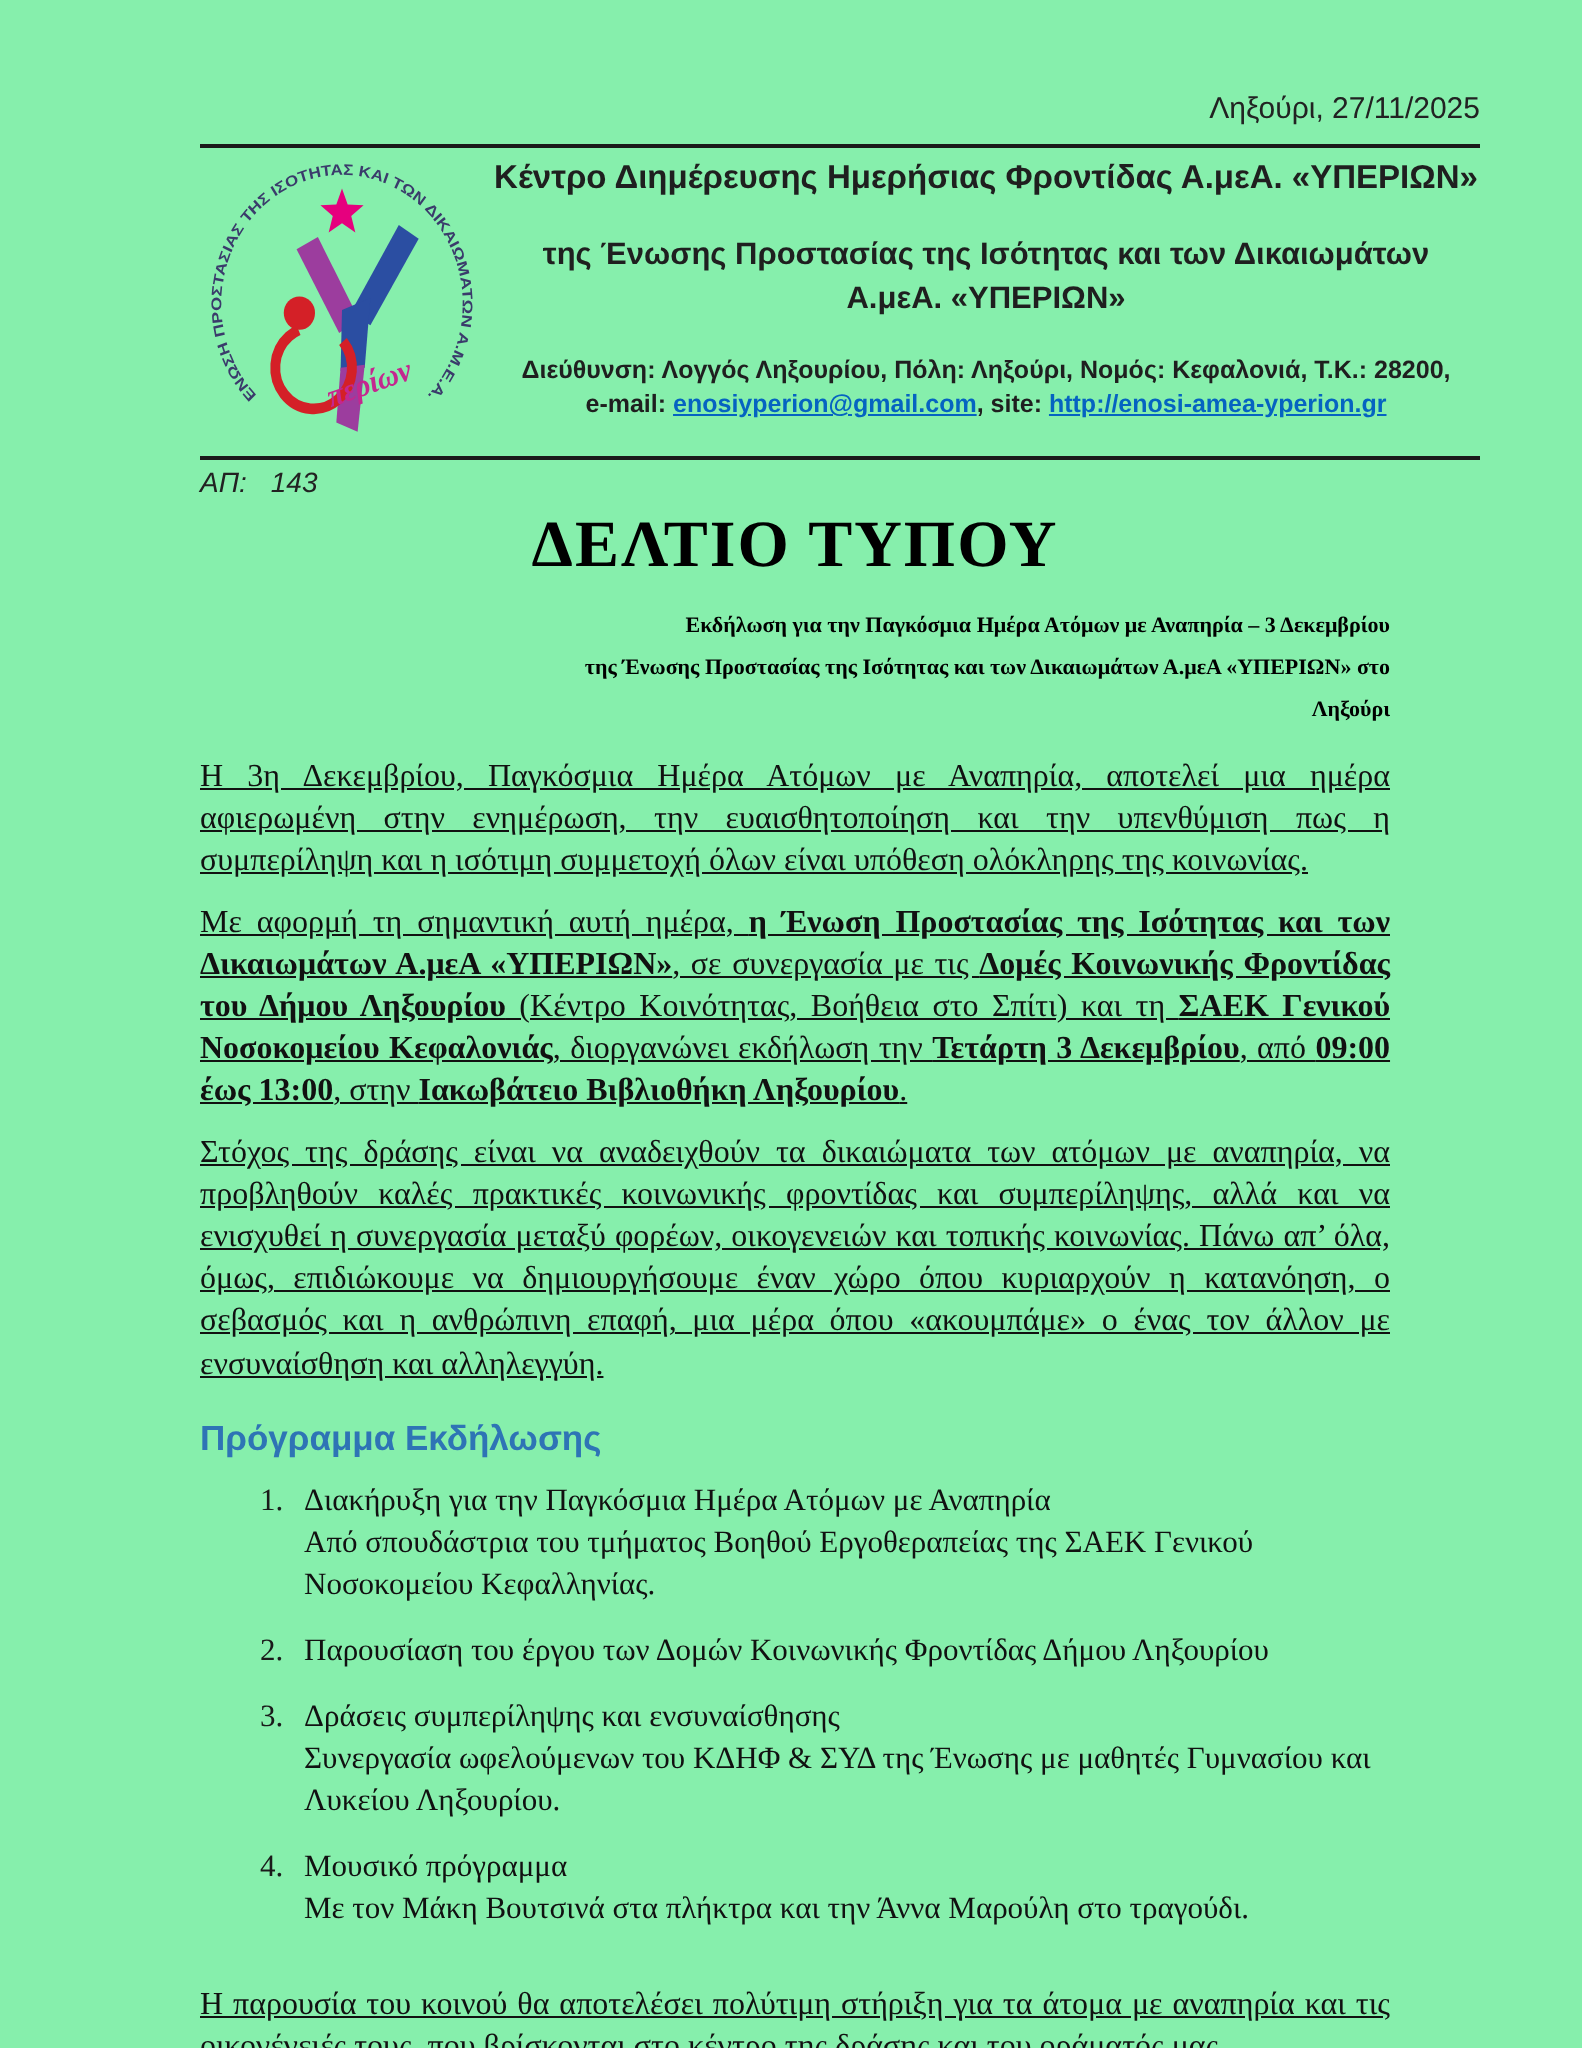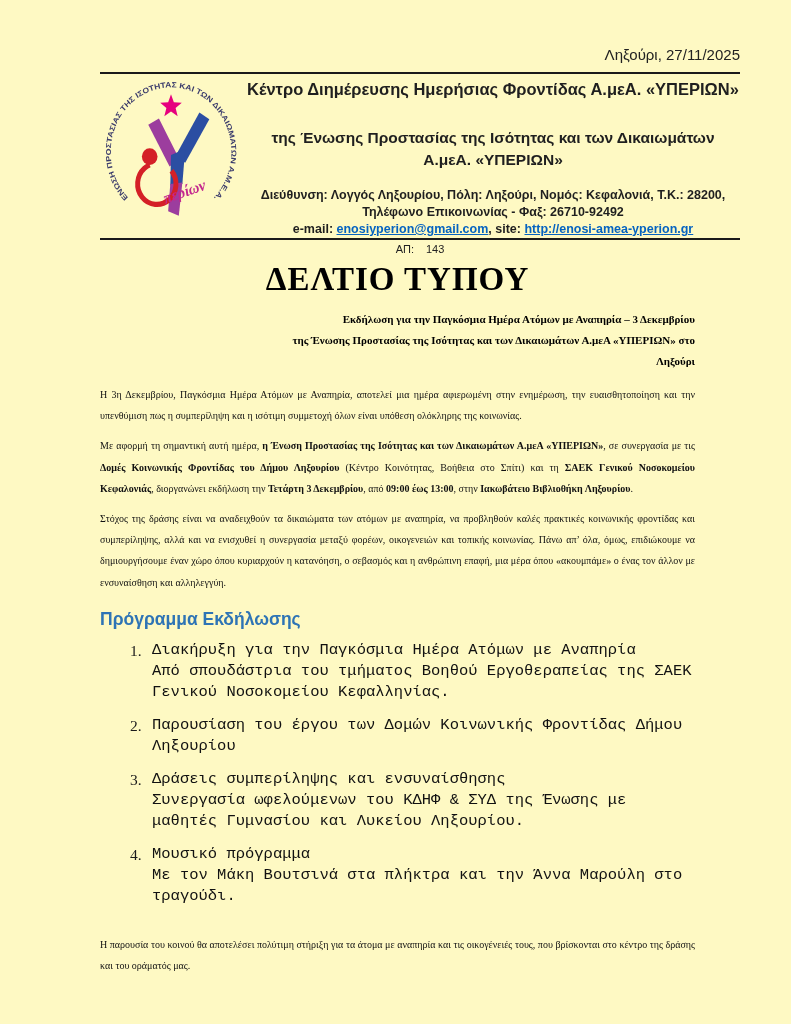--- a/index.html
+++ b/index.html
@@ -7,69 +7,70 @@
     --link-blue:#0563C1;
     --logo-star:#E6007E;
     --logo-purple:#9C3D9E;
     --logo-blue:#2B4EA2;
     --logo-red:#D42027;
     --logo-script:#C4278F;
     --logo-ring:#3A3B6B;
   }
   html,body{margin:0;padding:0;background:#ffffff;}
   .page{
-    width:791px;height:1024px;background:#fef9c3;overflow:hidden;
+    width:791px;height:1024px;background:#86efac;overflow:hidden;
     font-family:"Liberation Serif",serif;color:#1a1a1a;box-sizing:border-box;
     padding-top:46px;position:relative;
   }
   .date-line{
     margin:0 51px 0 100px;text-align:right;
     font-family:"Liberation Sans",sans-serif;font-size:15px;color:#222;
   }
   .rule{height:0;border-top:2px solid #1a1a1a;margin:0 51px 0 100px;}
   .rule-top{margin-top:9px;}
   .header{display:flex;margin:0 51px 0 100px;align-items:flex-start;}
   .logo-box{width:146px;flex:0 0 146px;padding-top:2px;}
   .logo-box svg{display:block;}
   .header-text{flex:1;text-align:center;font-family:"Liberation Sans",sans-serif;color:#1f1f1f;}
   .center-title{font-size:16.5px;font-weight:bold;margin-top:6px;}
-  .union-line1{font-size:15.5px;font-weight:bold;margin-top:30px;}
+  .union-line1{font-size:15.5px;font-weight:bold;margin-top:20px;}
   .union-line2{font-size:15.5px;font-weight:bold;margin-top:4px;}
   .addr{font-size:12.5px;font-weight:bold;margin-top:18px;line-height:17px;text-align:center;}
   .phone{font-size:12.5px;font-weight:bold;line-height:17px;}
   .contact{font-size:12.5px;font-weight:bold;line-height:17px;}
   .contact a{color:var(--link-blue);text-decoration:underline;cursor:pointer;}
   .ref-line{
-    margin:3px 51px 0 100px;text-align:center;
-    font-family:"Liberation Sans",sans-serif;font-size:11px;color:#222;
+    margin:3px 51px 0 100px;text-align:left;
+    font-family:"Liberation Sans",sans-serif;font-size:14px;color:#222;font-style:italic;
   }
   .ref-line .ref-num{margin-left:12px;}
   .press-title{
     margin:6px 96px 0 100px;text-align:center;
     font-size:33px;font-weight:bold;letter-spacing:1px;color:#000;
   }
   .subtitle{
     margin:11px 96px 0 100px;text-align:right;font-weight:bold;
     font-size:11px;line-height:21px;white-space:pre-line;color:#000;
   }
   .bodytext{margin:0 96px 0 100px;}
   .para{
-    font-size:10px;line-height:21.2px;text-align:justify;color:#111;
+    font-size:16px;line-height:21.2px;text-align:justify;color:#111;
     margin:0 0 9px 0;
+    text-decoration:underline;
   }
   .para.first{margin-top:12px;}
   .program-heading{
     margin:16px 96px 10px 100px;
     font-family:"Liberation Sans",sans-serif;font-size:17.5px;font-weight:bold;
     color:var(--heading-blue);
   }
   .program-list{margin:0 96px 0 100px;}
   .pitem{position:relative;padding-left:52px;margin-bottom:12px;}
   .pnum{position:absolute;left:30px;top:0;font-size:15.5px;line-height:21px;}
-  .pline{font-size:15.5px;line-height:21px;color:#111;font-family:Liberation Mono, monospace;}
+  .pline{font-size:15.5px;line-height:21px;color:#111;}
   .closing{margin-top:27px;}
   b{font-weight:bold;}
 </style>
 </head>
 <body>
 
 <div class="page">
 
   <div class="date-line">Ληξούρι, 27/11/2025</div>
   <div class="rule rule-top"></div>
@@ -91,21 +92,20 @@
         <circle cx="80" cy="142" r="27" fill="none" stroke="var(--logo-red)" stroke-width="7" stroke-dasharray="135 35" transform="rotate(-40 80 142)"></circle>
         <circle cx="70" cy="106" r="11" fill="var(--logo-red)"></circle>
         <text transform="translate(92,168) rotate(-18)" font-family="Liberation Serif, serif" font-style="italic" font-weight="bold" font-size="21" fill="var(--logo-script)">περίων</text>
       </svg>
     </div>
     <div class="header-text">
       <div class="center-title">Κέντρο Διημέρευσης Ημερήσιας Φροντίδας Α.μεΑ. «ΥΠΕΡΙΩΝ»</div>
       <div class="union-line1">της Ένωσης Προστασίας της Ισότητας και των Δικαιωμάτων</div>
       <div class="union-line2">Α.μεΑ. «ΥΠΕΡΙΩΝ»</div>
       <div class="addr">Διεύθυνση: Λογγός Ληξουρίου, Πόλη: Ληξούρι, Νομός: Κεφαλονιά, Τ.Κ.: 28200,</div>
-      <div class="phone">Τηλέφωνο Επικοινωνίας - Φαξ: 26710-92492</div>
       <div class="contact"><span>e-mail: </span><a>enosiyperion@gmail.com</a><span>, </span><span>site: </span><a>http://enosi-amea-yperion.gr</a></div>
     </div>
   </div>
 
   <div class="rule"></div>
 
   <div class="ref-line"><span>ΑΠ:</span><span class="ref-num">143</span></div>
 
   <div class="press-title">ΔΕΛΤΙΟ ΤΥΠΟΥ</div>
 

